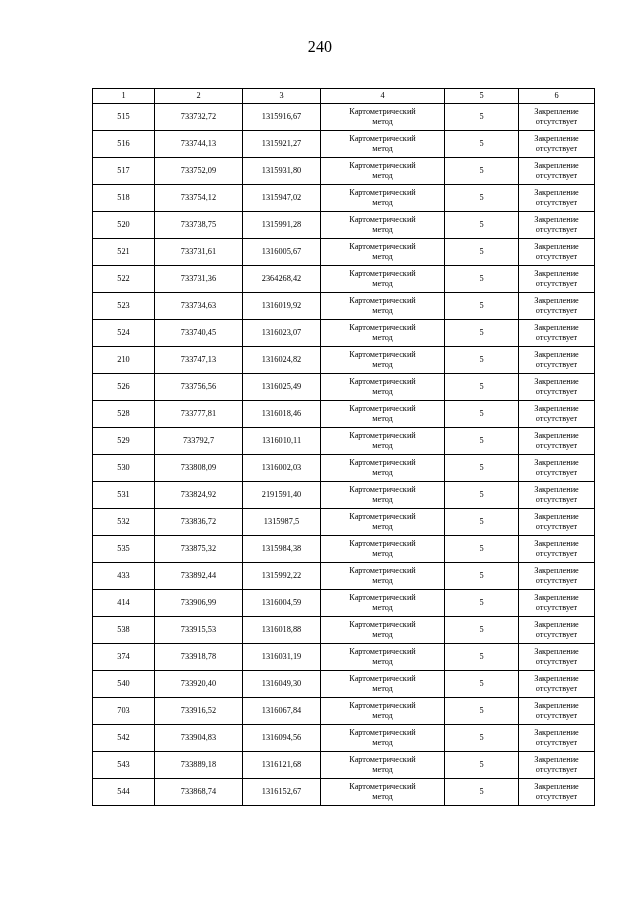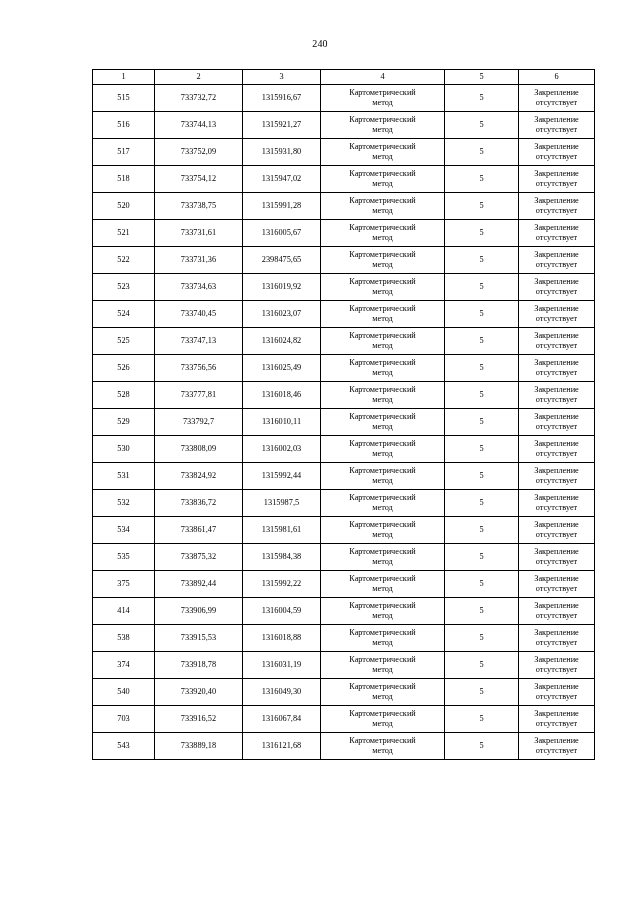--- a/index.html
+++ b/index.html
@@ -16,23 +16,23 @@
   }
   .page {
     width: 640px;
     height: 905px;
     box-sizing: border-box;
     padding: 0;
     position: relative;
   }
   .page-number {
     text-align: center;
-    font-size: 10px;
+    font-size: 16px;
     margin-top: 38px;
-    margin-bottom: 20px;
+    margin-bottom: 32px;
     letter-spacing: 0.2px;
   }
   .table-wrap {
     padding-left: 92px;
     padding-right: 46px;
   }
   table.data-table {
     border-collapse: collapse;
     width: 502px;
     table-layout: fixed;
@@ -197,21 +197,21 @@
             <td>
               <span class="cell-multi">
                 <span>Закрепление</span>
                 <span>отсутствует</span>
               </span>
             </td>
           </tr>
           <tr class="data-row">
             <td>522</td>
             <td>733731,36</td>
-            <td>2398475,65</td>
+            <td>2364268,42</td>
             <td>
               <span class="cell-multi">
                 <span>Картометрический</span>
                 <span>метод</span>
               </span>
             </td>
             <td>5</td>
             <td>
               <span class="cell-multi">
                 <span>Закрепление</span>
@@ -249,21 +249,21 @@
             </td>
             <td>5</td>
             <td>
               <span class="cell-multi">
                 <span>Закрепление</span>
                 <span>отсутствует</span>
               </span>
             </td>
           </tr>
           <tr class="data-row">
-            <td>525</td>
+            <td>210</td>
             <td>733747,13</td>
             <td>1316024,82</td>
             <td>
               <span class="cell-multi">
                 <span>Картометрический</span>
                 <span>метод</span>
               </span>
             </td>
             <td>5</td>
             <td>
@@ -341,21 +341,21 @@
             <td>
               <span class="cell-multi">
                 <span>Закрепление</span>
                 <span>отсутствует</span>
               </span>
             </td>
           </tr>
           <tr class="data-row">
             <td>531</td>
             <td>733824,92</td>
-            <td>1315992,44</td>
+            <td>2191591,40</td>
             <td>
               <span class="cell-multi">
                 <span>Картометрический</span>
                 <span>метод</span>
               </span>
             </td>
             <td>5</td>
             <td>
               <span class="cell-multi">
                 <span>Закрепление</span>
@@ -375,57 +375,39 @@
             </td>
             <td>5</td>
             <td>
               <span class="cell-multi">
                 <span>Закрепление</span>
                 <span>отсутствует</span>
               </span>
             </td>
           </tr>
           <tr class="data-row">
-            <td>534</td>
-            <td>733861,47</td>
-            <td>1315981,61</td>
-            <td>
-              <span class="cell-multi">
-                <span>Картометрический</span>
-                <span>метод</span>
-              </span>
-            </td>
-            <td>5</td>
-            <td>
-              <span class="cell-multi">
-                <span>Закрепление</span>
-                <span>отсутствует</span>
-              </span>
-            </td>
-          </tr>
-          <tr class="data-row">
             <td>535</td>
             <td>733875,32</td>
             <td>1315984,38</td>
             <td>
               <span class="cell-multi">
                 <span>Картометрический</span>
                 <span>метод</span>
               </span>
             </td>
             <td>5</td>
             <td>
               <span class="cell-multi">
                 <span>Закрепление</span>
                 <span>отсутствует</span>
               </span>
             </td>
           </tr>
           <tr class="data-row">
-            <td>375</td>
+            <td>433</td>
             <td>733892,44</td>
             <td>1315992,22</td>
             <td>
               <span class="cell-multi">
                 <span>Картометрический</span>
                 <span>метод</span>
               </span>
             </td>
             <td>5</td>
             <td>
@@ -519,23 +501,59 @@
             </td>
             <td>5</td>
             <td>
               <span class="cell-multi">
                 <span>Закрепление</span>
                 <span>отсутствует</span>
               </span>
             </td>
           </tr>
           <tr class="data-row">
+            <td>542</td>
+            <td>733904,83</td>
+            <td>1316094,56</td>
+            <td>
+              <span class="cell-multi">
+                <span>Картометрический</span>
+                <span>метод</span>
+              </span>
+            </td>
+            <td>5</td>
+            <td>
+              <span class="cell-multi">
+                <span>Закрепление</span>
+                <span>отсутствует</span>
+              </span>
+            </td>
+          </tr>
+          <tr class="data-row">
             <td>543</td>
             <td>733889,18</td>
             <td>1316121,68</td>
+            <td>
+              <span class="cell-multi">
+                <span>Картометрический</span>
+                <span>метод</span>
+              </span>
+            </td>
+            <td>5</td>
+            <td>
+              <span class="cell-multi">
+                <span>Закрепление</span>
+                <span>отсутствует</span>
+              </span>
+            </td>
+          </tr>
+          <tr class="data-row">
+            <td>544</td>
+            <td>733868,74</td>
+            <td>1316152,67</td>
             <td>
               <span class="cell-multi">
                 <span>Картометрический</span>
                 <span>метод</span>
               </span>
             </td>
             <td>5</td>
             <td>
               <span class="cell-multi">
                 <span>Закрепление</span>

